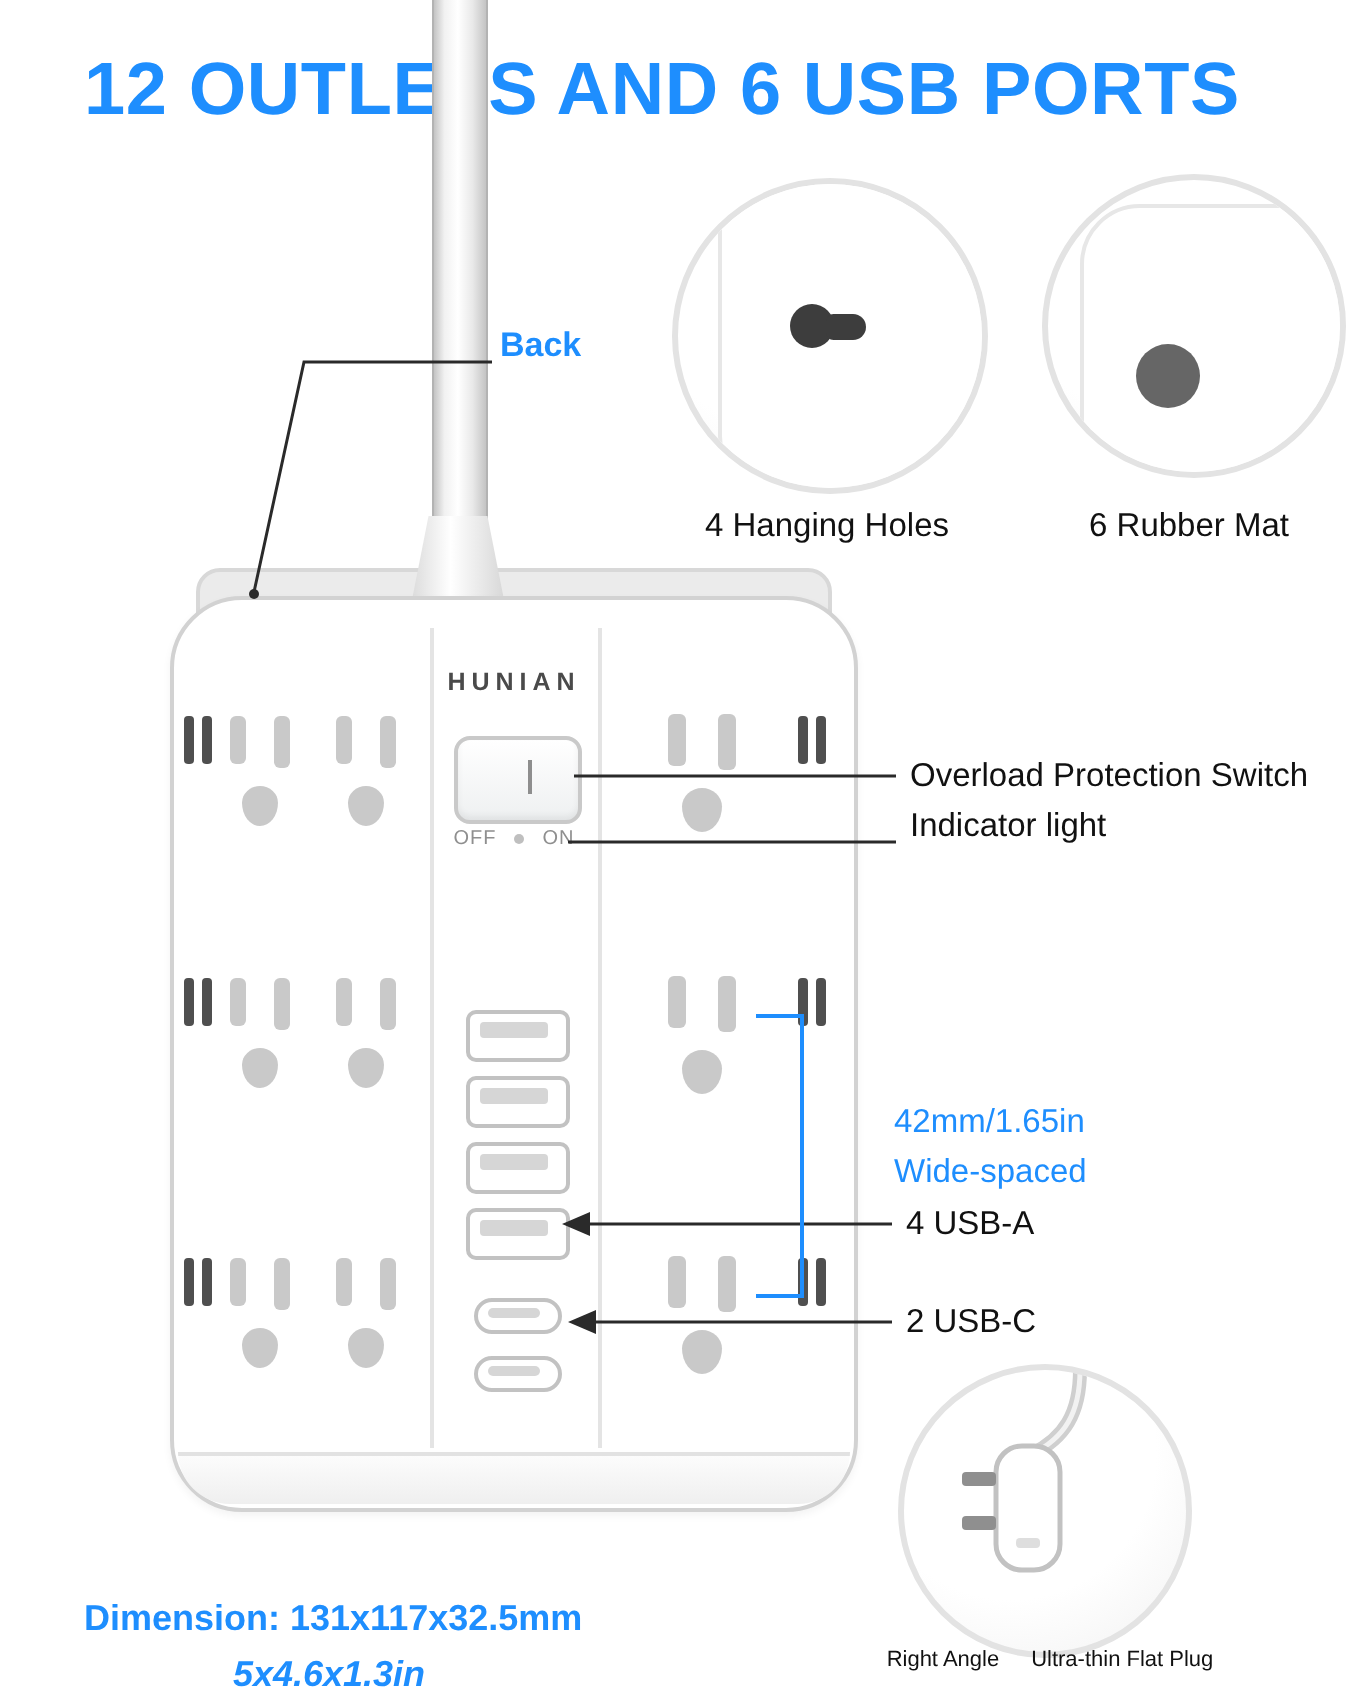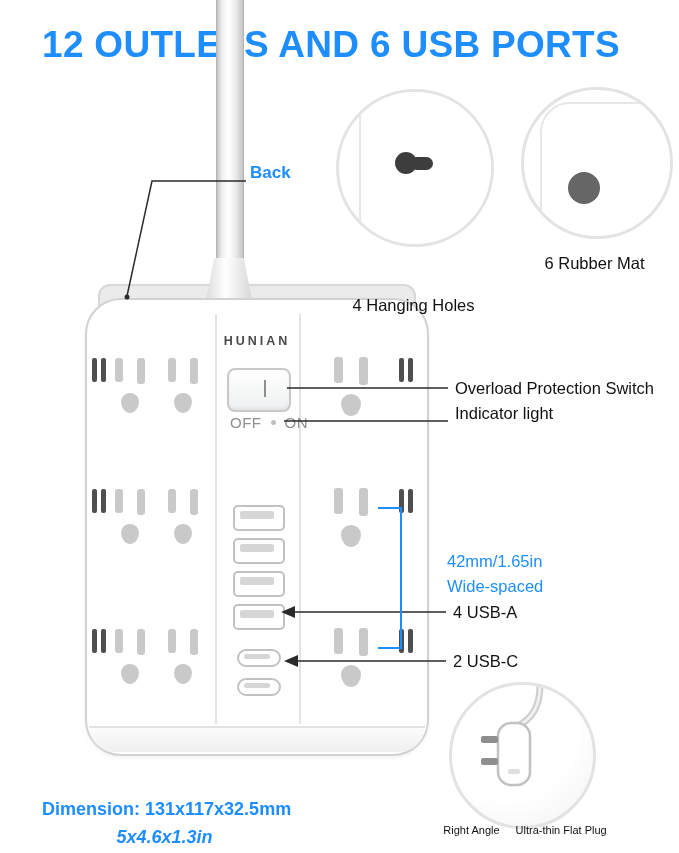--- a/index.html
+++ b/index.html
@@ -64,22 +64,22 @@
   .sideslot i:first-child{left:0;} .sideslot i:last-child{left:9px;}
   
   .switch{
     position:absolute;left:140px;top:68px;width:60px;height:40px;
     border:2px solid #c9c9c9;border-radius:8px;
     background:linear-gradient(180deg,#ffffff,#eef0f1);
     box-shadow:inset 0 -2px 3px rgba(0,0,0,.06);
   }
   .switch-mark{position:absolute;left:58%;top:10px;width:2px;height:17px;background:#8e8e8e;}
   .offon{
-    position:absolute;left:130px;top:114px;width:104px;display:flex;align-items:center;
-    justify-content:center;gap:9px;font-size:15px;color:#8f8f8f;letter-spacing:.5px;
+    position:absolute;left:118px;top:114px;width:104px;display:flex;align-items:center;
+    justify-content:center;gap:9px;font-size:10px;color:#8f8f8f;letter-spacing:.5px;
   }
   .ind-dot{width:5px;height:5px;border-radius:50%;background:#bfbfbf;}
   
   .usba{
     position:absolute;left:146px;width:48px;height:22px;border:2px solid #c2c2c2;
     border-radius:5px;background:#ffffff;
   }
   .usba i{position:absolute;left:5px;top:4px;width:34px;height:8px;background:#d6d6d6;border-radius:2px;display:block;}
   .usbc{
     position:absolute;left:150px;width:40px;height:14px;border:2px solid #c2c2c2;
@@ -98,21 +98,21 @@
   .surface{position:absolute;background:#ffffff;border:2px solid #e7e7e7;}
   .hole-surface{left:20px;top:-34px;width:190px;height:190px;border-radius:34px;}
   .mat-surface{left:16px;top:12px;width:160px;height:160px;border-radius:30px;}
   .key-circle{position:absolute;left:56px;top:60px;width:22px;height:22px;border-radius:50%;background:#3d3d3d;}
   .key-slot{position:absolute;left:74px;top:65px;width:20px;height:13px;border-radius:4px 7px 7px 4px;background:#3d3d3d;}
   .rubber-foot{position:absolute;left:44px;top:82px;width:32px;height:32px;border-radius:50%;background:#666666;}
   
   .lbl{position:absolute;font-size:16.5px;color:var(--ink);white-space:nowrap;z-index:6;}
   .lbl.blue{color:var(--accent);}
   .back-lbl{left:250px;top:163px;font-size:17px;font-weight:700;color:var(--accent);}
-  .holes-lbl{left:326px;top:254px;width:175px;text-align:center;margin-top:42px;}
+  .holes-lbl{left:326px;top:254px;width:175px;text-align:center;}
   .mat-lbl{left:512px;top:254px;width:165px;text-align:center;}
   .overload-lbl{left:455px;top:379px;}
   .indicator-lbl{left:455px;top:404px;}
   .softlight-lbl{left:455px;top:431px;}
   .widevalue-lbl{left:447px;top:552px;font-weight:400;}
   .widespaced-lbl{left:447px;top:577px;}
   .usba-lbl{left:453px;top:603px;}
   .usbc-lbl{left:453px;top:652px;}
   .plug-lbl{
     position:absolute;left:385px;top:824px;width:280px;display:flex;justify-content:center;

